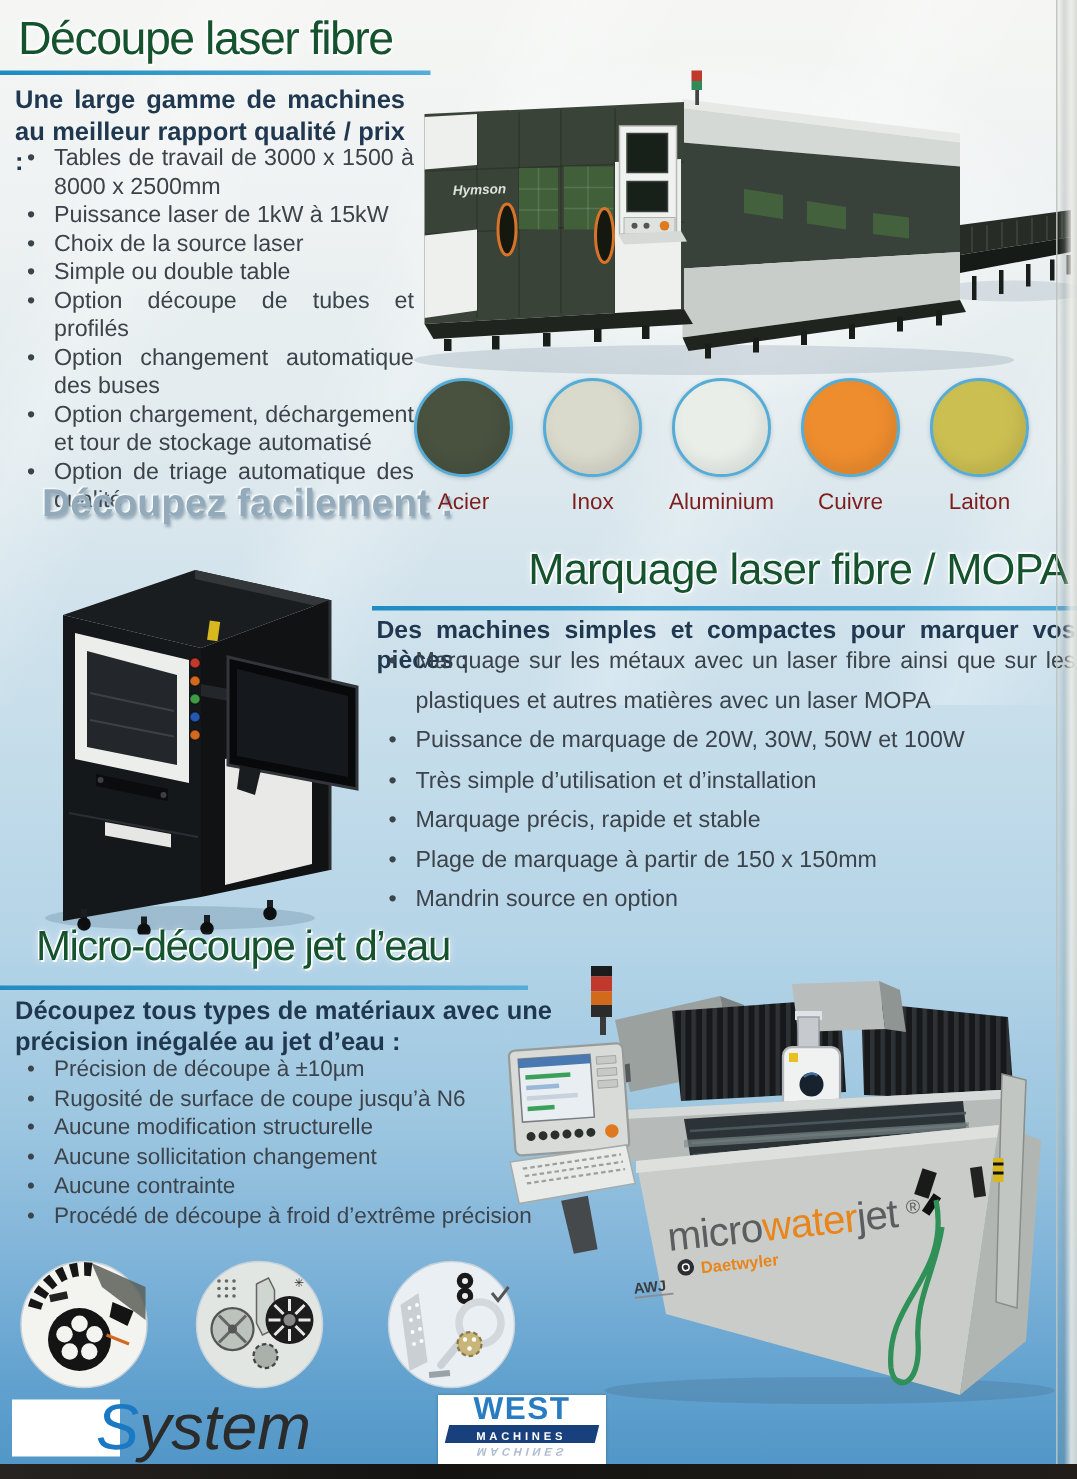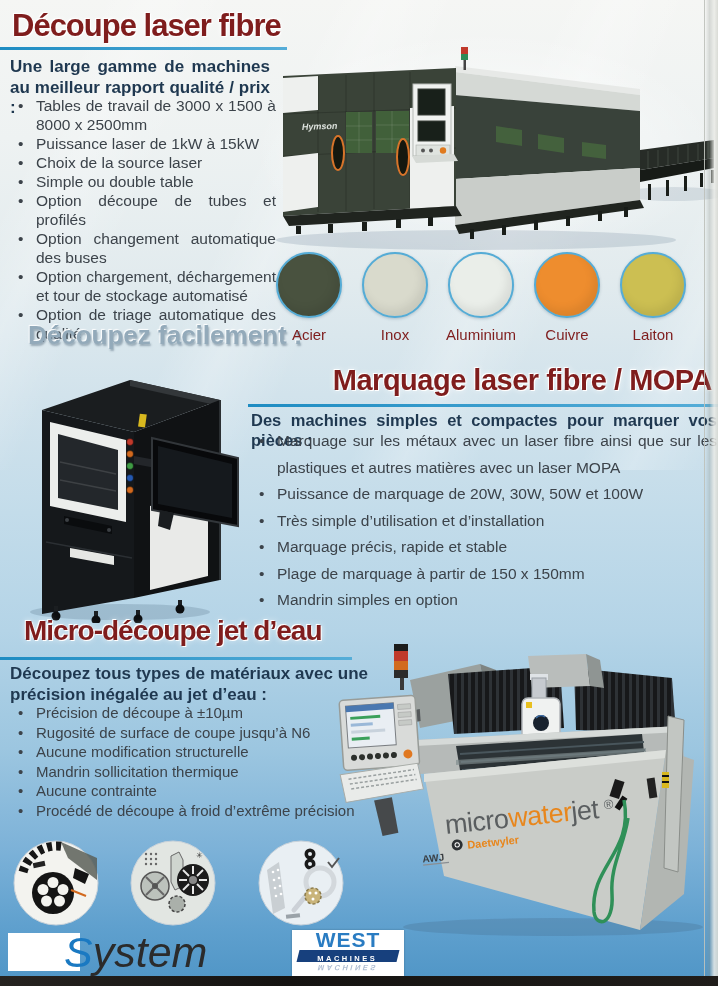--- a/index.html
+++ b/index.html
@@ -6,21 +6,21 @@
   body{
     width:718px;height:986px;position:relative;overflow:hidden;
     font-family:"Liberation Sans",sans-serif;
     background:linear-gradient(180deg,#f5f6f4 0%,#eef2f2 14%,#e2ebee 28%,#d2e3ec 40%,#c3dcea 52%,#b4d4e7 64%,#9cc6e0 76%,#7db2d8 86%,#5fa0ce 94%,#4f95c6 100%);
   }
   .abs{position:absolute;}
   .streaks{
     left:0;top:0;width:718px;height:470px;pointer-events:none;opacity:.45;
     background:repeating-linear-gradient(115deg,rgba(255,255,255,0) 0px,rgba(255,255,255,0) 90px,rgba(255,255,255,.55) 140px,rgba(255,255,255,0) 210px);
   }
-  .sec-title{font-weight:bold;color:#7f1d1d;white-space:nowrap;letter-spacing:-1px;
+  .sec-title{font-weight:normal;color:#14532d;white-space:nowrap;letter-spacing:-1px;
     text-shadow:1px 1px 0 #fff,-1px -1px 0 #fff,0 0 6px rgba(255,255,255,.85);}
   .rule{background:linear-gradient(90deg,#1e8cc2,#55add8);height:3px;}
   .intro{font-weight:bold;color:#1f3850;text-align:justify;line-height:1.22;}
   .blist{list-style:none;margin:0;padding:0;color:#3c434a;}
   .blist li{position:relative;padding-left:26px;text-align:justify;}
   .blist li::before{content:"\2022";position:absolute;left:8px;}
   .cta{font-weight:bold;white-space:nowrap;color:#93aaba;
     text-shadow:-1px -1px 1px rgba(255,255,255,.95),1px 2px 2px rgba(70,95,115,.45);}
   .mat-row{display:flex;left:266px;top:252px;width:452px;}
   .mat{width:86px;margin-right:0;text-align:center;}
@@ -181,21 +181,21 @@
 <div class="abs rule" style="left:248px;top:404px;width:470px;height:2.5px;"></div>
 
 <div class="abs intro" style="left:251px;top:410px;width:466px;font-size:16.5px;">Des machines simples et compactes pour marquer vos pièces :</div>
 
 <ul class="abs blist" style="left:251px;top:428px;width:466px;font-size:15.5px;line-height:26.5px;">
   <li>Marquage sur les métaux avec un laser fibre ainsi que sur les plastiques et autres matières avec un laser MOPA</li>
   <li>Puissance de marquage de 20W, 30W, 50W et 100W</li>
   <li>Très simple d’utilisation et d’installation</li>
   <li>Marquage précis, rapide et stable</li>
   <li>Plage de marquage à partir de 150 x 150mm</li>
-  <li>Mandrin simples en option</li>
+  <li>Mandrin source en option</li>
 </ul>
 
 <svg class="abs" style="left:12px;top:358px;" width="240" height="265" viewBox="0 0 240 265">
   <ellipse cx="108" cy="254" rx="90" ry="8" fill="rgba(70,95,120,0.22)"></ellipse>
 
   <polygon points="30,52 118,22 208,42 122,74" fill="#1a1d1f"></polygon>
   <polygon points="118,22 208,42 208,48 118,28" fill="#33373a"></polygon>
 
   <polygon points="122,74 208,42 208,222 122,240" fill="#101214"></polygon>
   <polygon points="138,148 196,134 196,218 138,232" fill="#e9eae8"></polygon>
@@ -246,21 +246,21 @@
 
 <div class="abs sec-title" style="left:24px;top:615px;font-size:28px;">Micro-découpe jet d’eau</div>
 <div class="abs rule" style="left:0;top:657px;width:352px;"></div>
 
 <div class="abs intro" style="left:10px;top:664px;width:358px;font-size:17px;">Découpez tous types de matériaux avec une précision inégalée au jet d’eau :</div>
 
 <ul class="abs blist" style="left:10px;top:703px;width:364px;font-size:15px;line-height:19.5px;">
   <li>Précision de découpe à ±10µm</li>
   <li>Rugosité de surface de coupe jusqu’à N6</li>
   <li>Aucune modification structurelle</li>
-  <li>Mandrin sollicitation thermique</li>
+  <li>Aucune sollicitation changement</li>
   <li>Aucune contrainte</li>
   <li>Procédé de découpe à froid d’extrême précision</li>
 </ul>
 
 <svg class="abs" style="left:328px;top:622px;" width="390" height="318" viewBox="0 0 390 318">
   <defs>
     <pattern id="bel" width="7" height="8" patternUnits="userSpaceOnUse">
       <rect width="7" height="8" fill="#17181a"></rect>
         <rect width="3" height="8" fill="#2e3236"></rect>
     </pattern>

